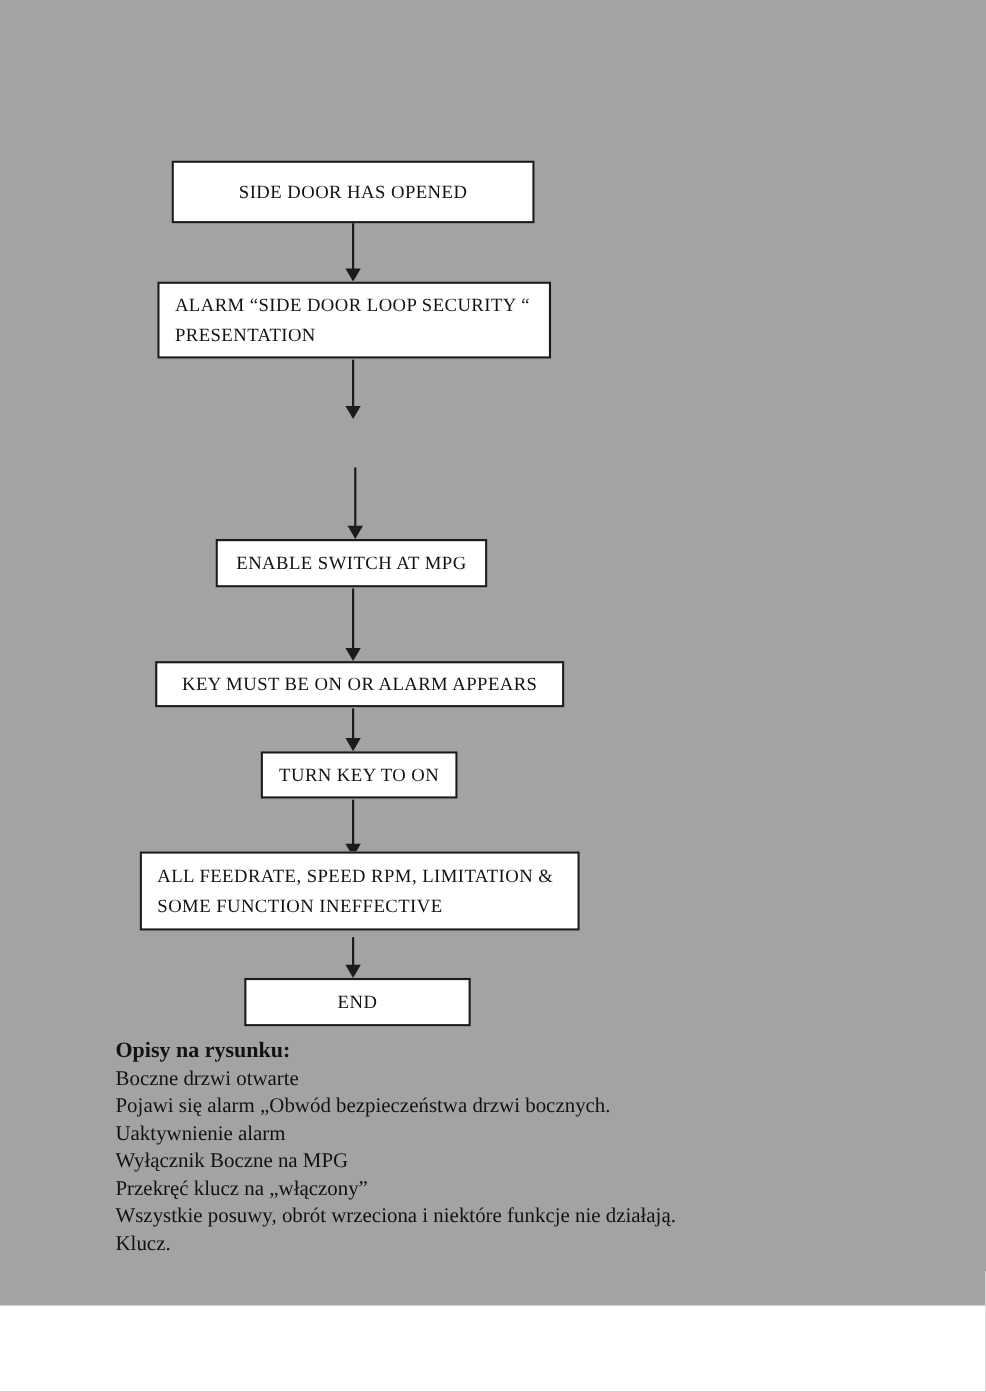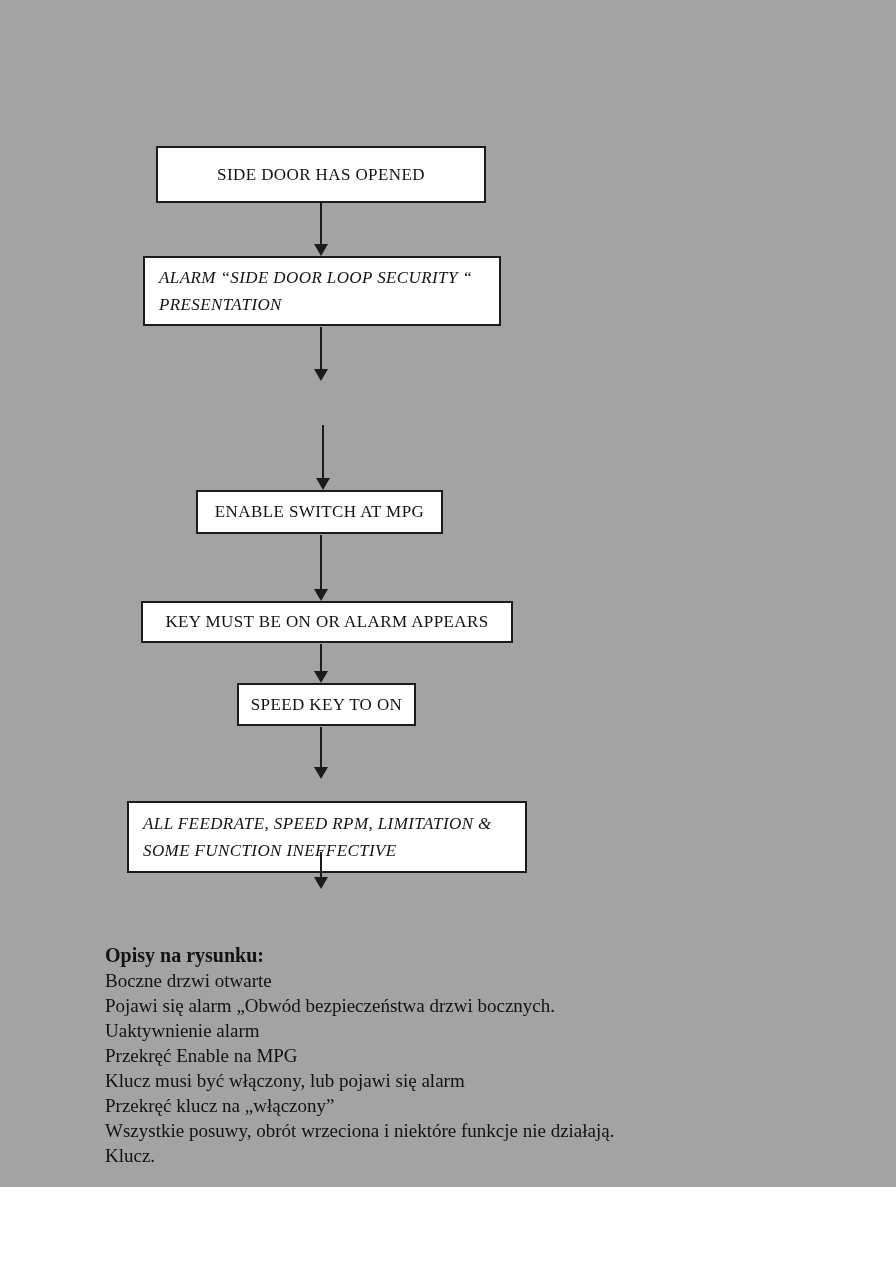--- a/index.html
+++ b/index.html
@@ -27,21 +27,20 @@
     display: flex;
     align-items: center;
     justify-content: center;
     text-align: center;
     white-space: pre-line;
   }
   .flow-box.left {
     justify-content: flex-start;
     text-align: left;
     padding: 0 14px;
-    font-style: italic;
   }
   .arrow {
     position: absolute;
     width: 16px;
   }
   .arrow .shaft {
     display: block;
     position: absolute;
     left: 7px;
     top: 0;
@@ -107,41 +106,41 @@
       <i class="head"></i>
     </div>
 
   <div class="flow-box" style="left:141px;top:601px;width:372px;height:42px">KEY MUST BE ON OR ALARM APPEARS</div>
 
   <div class="arrow" style="left:313px;top:644px;height:39px">
       <i class="shaft"></i>
       <i class="head"></i>
     </div>
 
-  <div class="flow-box" style="left:237px;top:683px;width:179px;height:43px">SPEED KEY TO ON</div>
+  <div class="flow-box" style="left:237px;top:683px;width:179px;height:43px">TURN KEY TO ON</div>
 
   <div class="arrow" style="left:313px;top:727px;height:52px">
       <i class="shaft"></i>
       <i class="head"></i>
     </div>
 
-  <div class="flow-box left" style="left:127px;top:801px;width:400px;height:72px">ALL FEEDRATE, SPEED RPM, LIMITATION &amp;
+  <div class="flow-box left" style="left:127px;top:774px;width:400px;height:72px">ALL FEEDRATE, SPEED RPM, LIMITATION &amp;
 SOME FUNCTION INEFFECTIVE</div>
 
   <div class="arrow" style="left:313px;top:852px;height:37px">
       <i class="shaft"></i>
       <i class="head"></i>
     </div>
 
+  <div class="flow-box" style="left:222px;top:889px;width:206px;height:44px">END</div>
 
   <div class="captions">
     <div class="cap-heading">Opisy na rysunku:</div>
     <div class="cap-line">Boczne drzwi otwarte</div>
     <div class="cap-line">Pojawi się alarm „Obwód bezpieczeństwa drzwi bocznych.</div>
     <div class="cap-line">Uaktywnienie alarm</div>
-    <div class="cap-line">Przekręć Enable na MPG</div>
-    <div class="cap-line">Klucz musi być włączony, lub pojawi się alarm</div>
+    <div class="cap-line">Wyłącznik Boczne na MPG</div>
     <div class="cap-line">Przekręć klucz na „włączony”</div>
     <div class="cap-line">Wszystkie posuwy, obrót wrzeciona i niektóre funkcje nie działają.</div>
     <div class="cap-line">Klucz.</div>
   </div>
 
 </div>
 
 </body></html>

